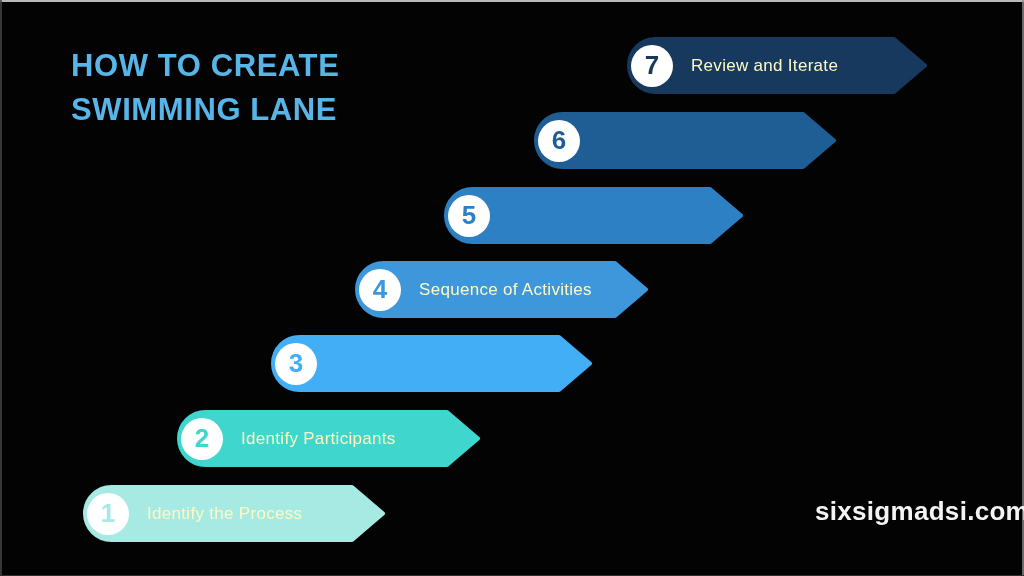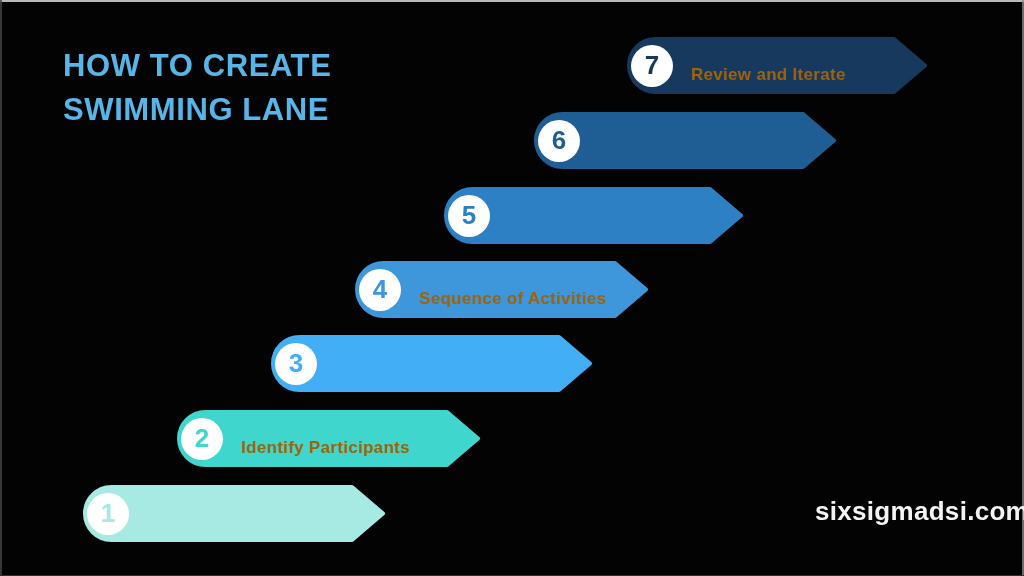--- a/index.html
+++ b/index.html
@@ -9,36 +9,36 @@
     font-family:"Liberation Sans", sans-serif;
   }
   
   .edge{position:absolute;pointer-events:none;}
   .edge-top{left:0;top:0;width:1024px;height:2px;background:#d9d9d9;opacity:.85;}
   .edge-left{left:0;top:0;width:2px;height:576px;background:#454545;opacity:.8;}
   .edge-right{right:0;top:0;width:2px;height:576px;background:#8f8f8f;opacity:.75;}
   .edge-bottom{left:0;bottom:0;width:1024px;height:1px;background:#2e2e2e;}
 
   .title{
-    position:absolute;left:63px;top:44px;
+    position:absolute;left:71px;top:44px;
     font-size:31px;line-height:44px;font-weight:bold;letter-spacing:.6px;
   }
   .title div{white-space:nowrap;}
 
   .steps-layer{position:absolute;left:0;top:0;width:1024px;height:576px;}
   .step{position:absolute;height:57px;}
   .step svg{position:absolute;left:0;top:0;display:block;}
   .num-circle{
     position:absolute;left:4px;top:7.5px;width:42px;height:42px;border-radius:50%;
     background:#ffffff;display:flex;align-items:center;justify-content:center;
     font-size:26px;font-weight:bold;
   }
   .step-label{
-    position:absolute;left:64px;top:0;height:75px;display:flex;align-items:center;
-    color:#a16207;font-size:17px;font-weight:bold;letter-spacing:.3px;white-space:nowrap;
+    position:absolute;left:64px;top:0;height:57px;display:flex;align-items:center;
+    color:#fef9c3;font-size:17px;font-weight:normal;letter-spacing:.3px;white-space:nowrap;
   }
   .footer{
     position:absolute;left:815px;top:496px;
     color:#f4f4f4;font-size:26px;font-weight:bold;letter-spacing:.3px;
   }
 </style>
 </head>
 <body style="background: rgb(3, 3, 3);">
 
 <div class="edge edge-top"></div>
@@ -52,20 +52,21 @@
 </div>
 
 <div class="steps-layer">
     <div class="step" style="left: 83px; top: 485px; width: 302px;">
     <svg width="302" height="57" viewBox="0 0 302 57">
         <path d="M 28.5 2 H 269 L 300 28.5 L 269 55 H 28.5 A 26.5 26.5 0 0 1 28.5 2 Z" fill="#a6eae3" stroke="#a6eae3" stroke-width="4" stroke-linejoin="round"></path>
       </svg>
     <div class="num-circle" style="color: rgb(166, 234, 227);">
       <span>1</span>
     </div>
+    <div class="step-label">Identify the Process</div>
   </div>
     <div class="step" style="left: 177px; top: 410px; width: 303px;">
     <svg width="303" height="57" viewBox="0 0 303 57">
         <path d="M 28.5 2 H 270 L 301 28.5 L 270 55 H 28.5 A 26.5 26.5 0 0 1 28.5 2 Z" fill="#3fd6ce" stroke="#3fd6ce" stroke-width="4" stroke-linejoin="round"></path>
       </svg>
     <div class="num-circle" style="color: rgb(63, 214, 206);">
       <span>2</span>
     </div>
     <div class="step-label">Identify Participants</div>
   </div>

